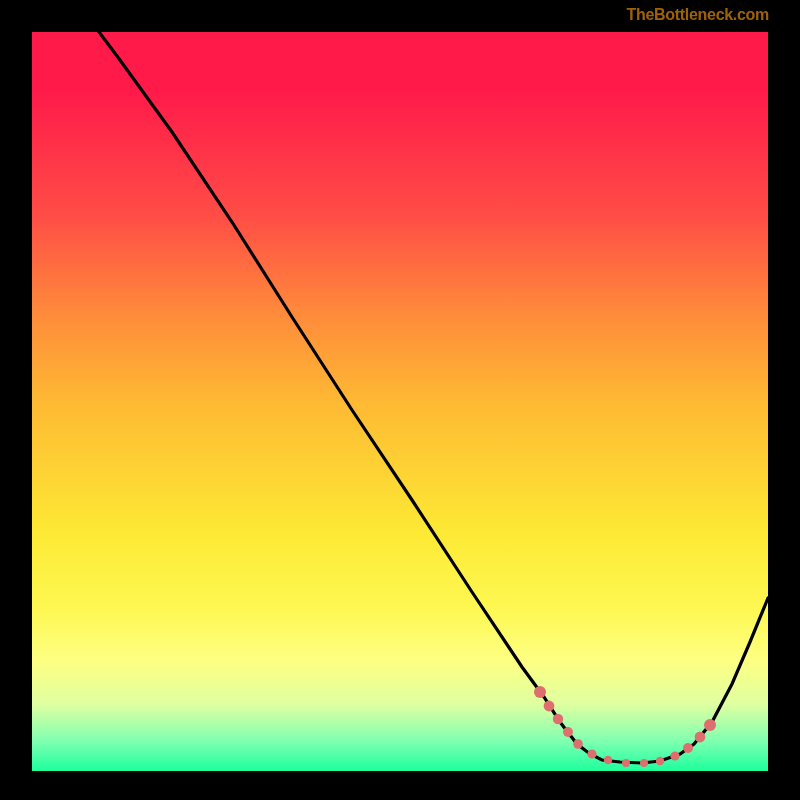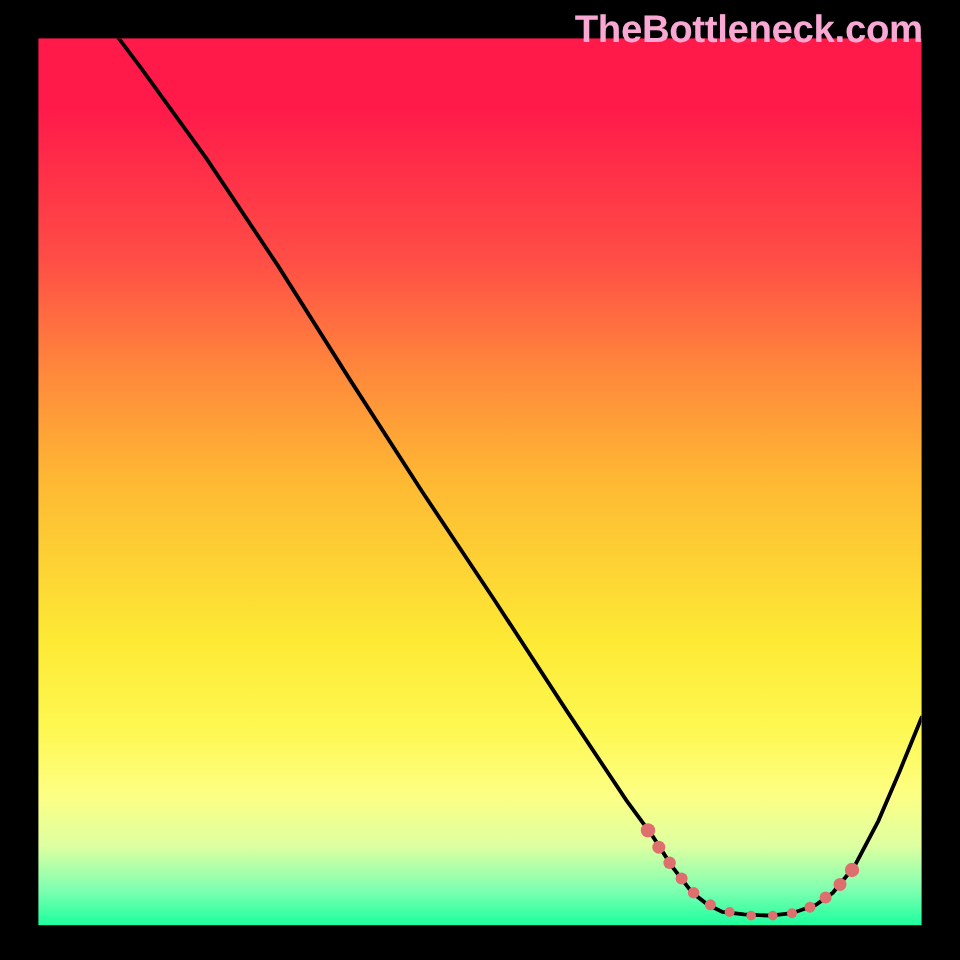--- a/index.html
+++ b/index.html
@@ -13,21 +13,21 @@
     #ff8a3b 38%,
     #feb933 50%,
     #fdea35 68%,
     #fdf852 78%,
     #feff82 85%,
     #dfffa1 91%,
     #7fffb1 96%,
     #1cff9d 100%);
 }
 svg{position:absolute;left:0;top:0;width:736px;height:739px;}
-.branding{position:absolute;top:6px;right:31px;color:#f9a8d4;font-family:Arial,Helvetica,sans-serif;font-size:32px;font-weight:600;letter-spacing:-0.3px;}
+.branding{position:absolute;top:6px;right:31px;color:#a16207;font-family:Arial,Helvetica,sans-serif;font-size:16px;font-weight:600;letter-spacing:-0.3px;}
 </style>
 </head>
 <body>
 <div class="wrap">
   <div class="plot">
     <div class="grad"></div>
     <svg viewBox="0 0 736 739" preserveAspectRatio="none">
       <defs>
         <clipPath id="plotclip">
             <rect x="0" y="0" width="736" height="739"></rect>

